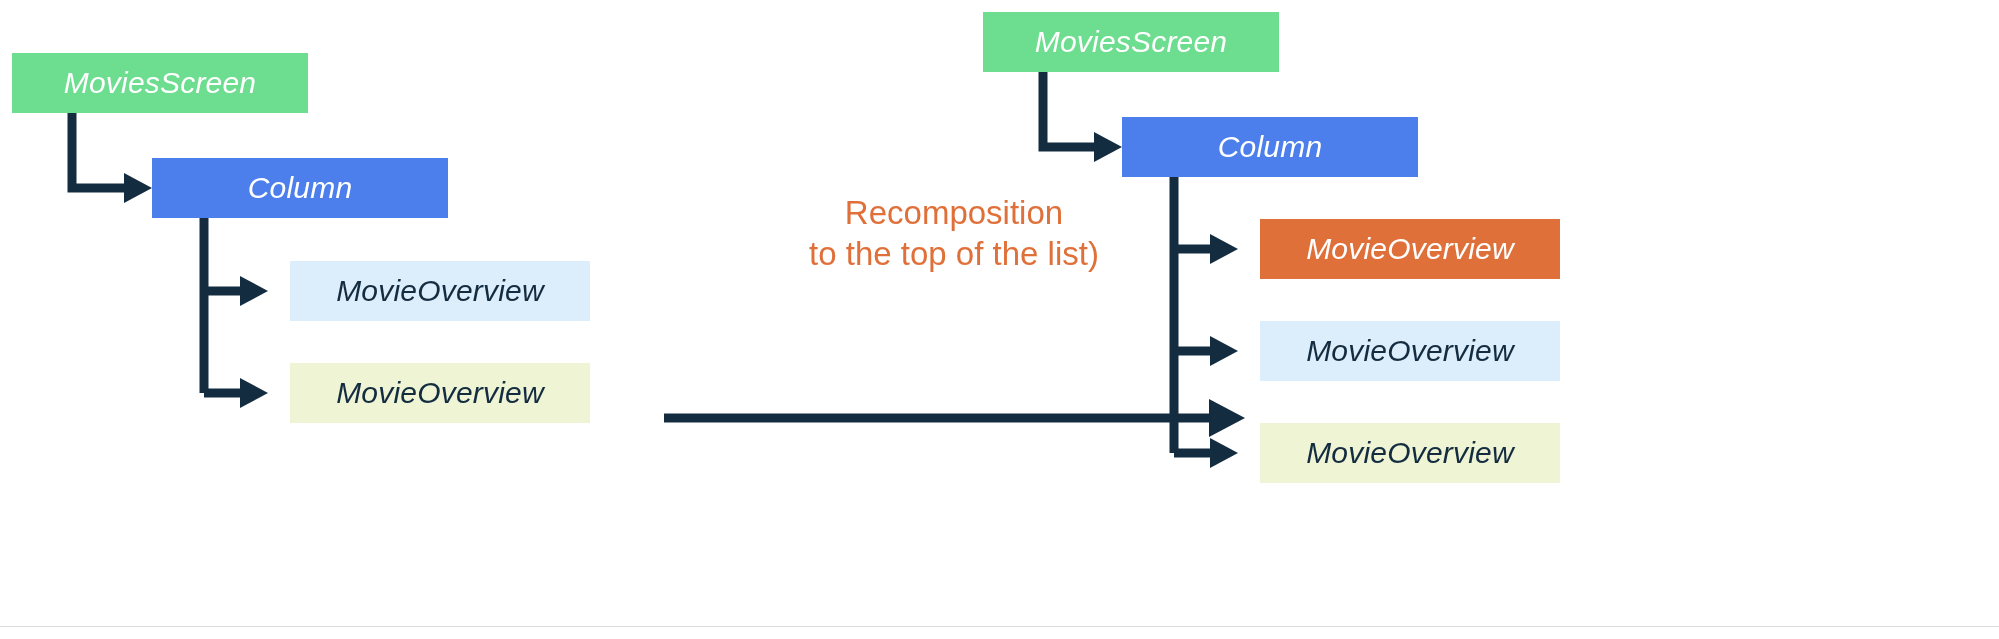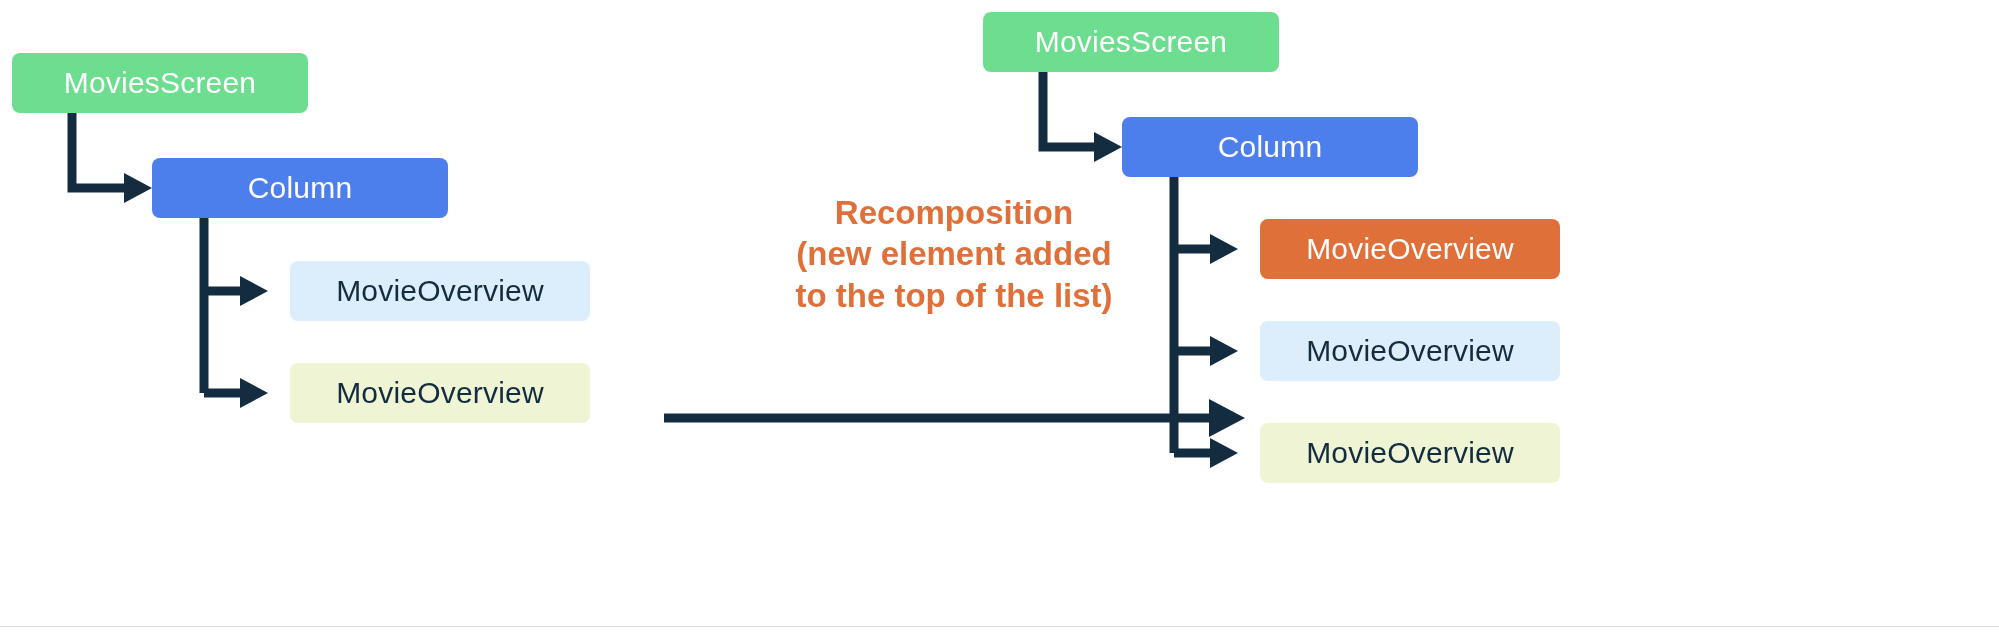--- a/index.html
+++ b/index.html
@@ -16,26 +16,27 @@
   }
   #stage {
     position: absolute;
     left: 0; top: 0;
     width: 1999px;
     height: 639px;
   }
   .node {
     position: absolute;
     box-sizing: border-box;
-    border-radius: 8px;
+    border-radius: 0;
     display: flex;
     align-items: center;
     justify-content: center;
     white-space: nowrap;
     letter-spacing: 0.2px;
+    font-style: italic;
   }
   .node-green { background: #6ddd8f; color: #ffffff; }
   .node-blue  { background: #4d7fec; color: #ffffff; text-align: right; }
   .node-orange{ background: #e0703a; color: #ffffff; }
   .node-lblue { background: #dcedfb; color: #142c40; }
   .node-lyell { background: #eef4d4; color: #142c40; }
 
   .node-label {
     display: block;
     line-height: 1;
@@ -123,23 +124,22 @@
   </div>
 
   <div class="node node-lblue" style="left:290px; top:261px; width:300px; height:60px; font-size:30px;">
     <span class="node-label">MovieOverview</span>
   </div>
 
   <div class="node node-lyell" style="left:290px; top:363px; width:300px; height:60px; font-size:30px;">
     <span class="node-label">MovieOverview</span>
   </div>
 
-  <div class="center-text" style="left:664px; top:192px; width:580px;font-weight:bold;">
+  <div class="center-text" style="left:664px; top:192px; width:580px;">
     <div>Recomposition</div>
-    <div>(new element added</div>
     <div>to the top of the list)</div>
   </div>
 
   <div class="node node-green" style="left:983px; top:12px; width:296px; height:60px; font-size:30px;">
     <span class="node-label">MoviesScreen</span>
   </div>
 
   <div class="node node-blue" style="left:1122px; top:117px; width:296px; height:60px; font-size:30px;">
     <span class="node-label">Column</span>
   </div>

